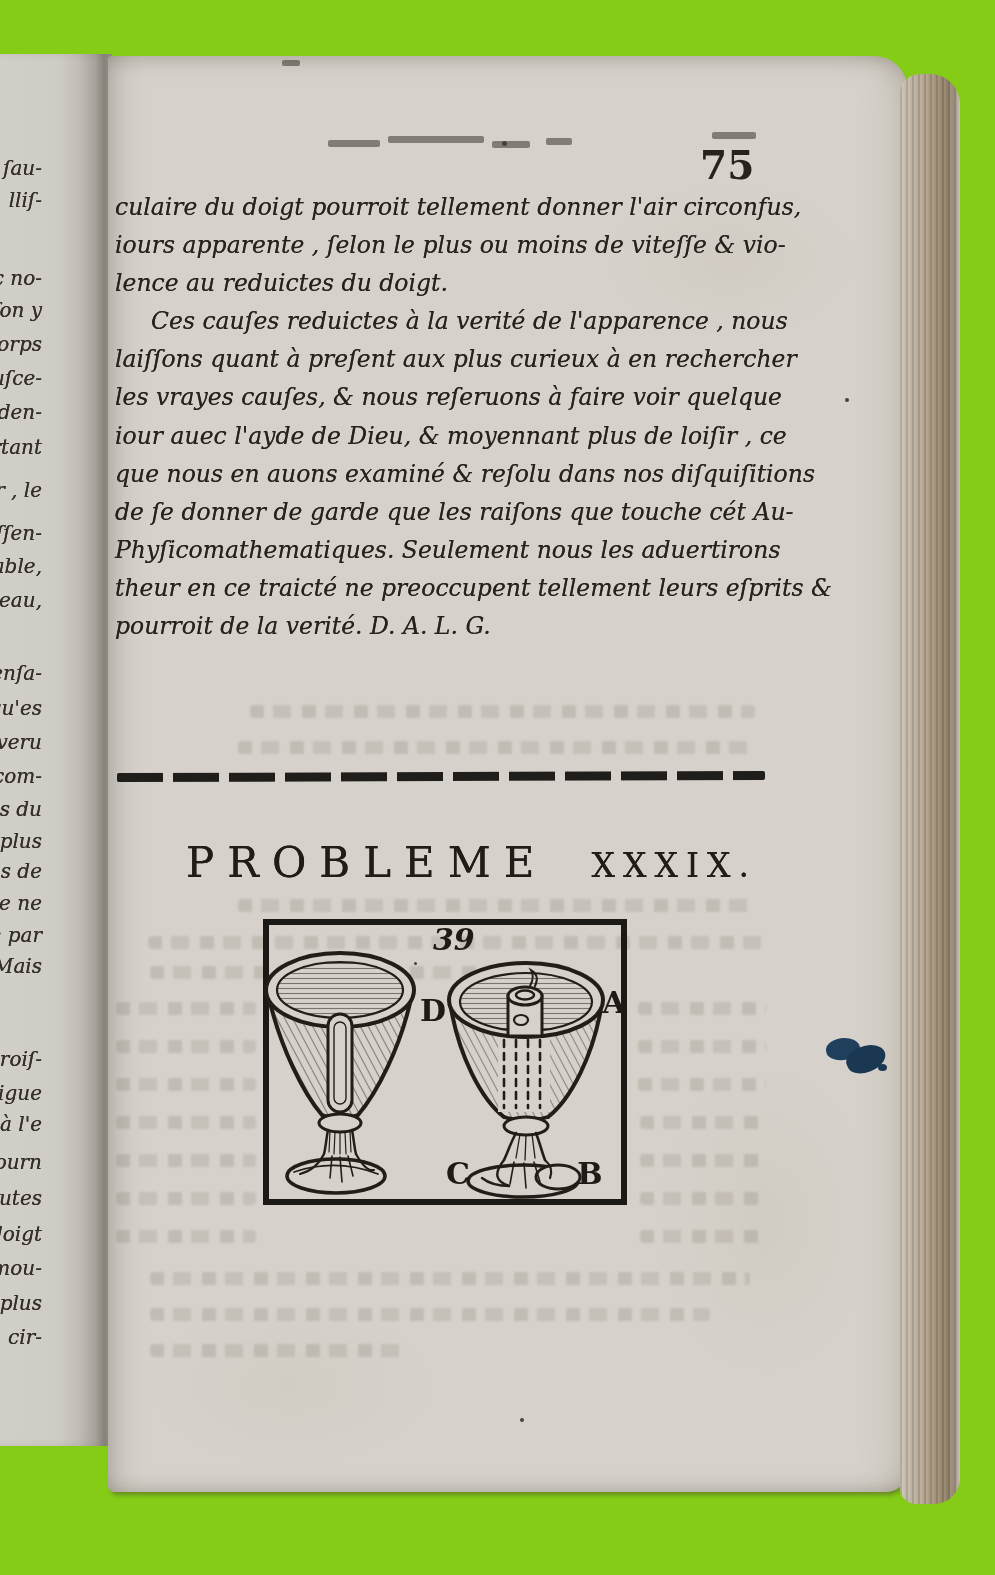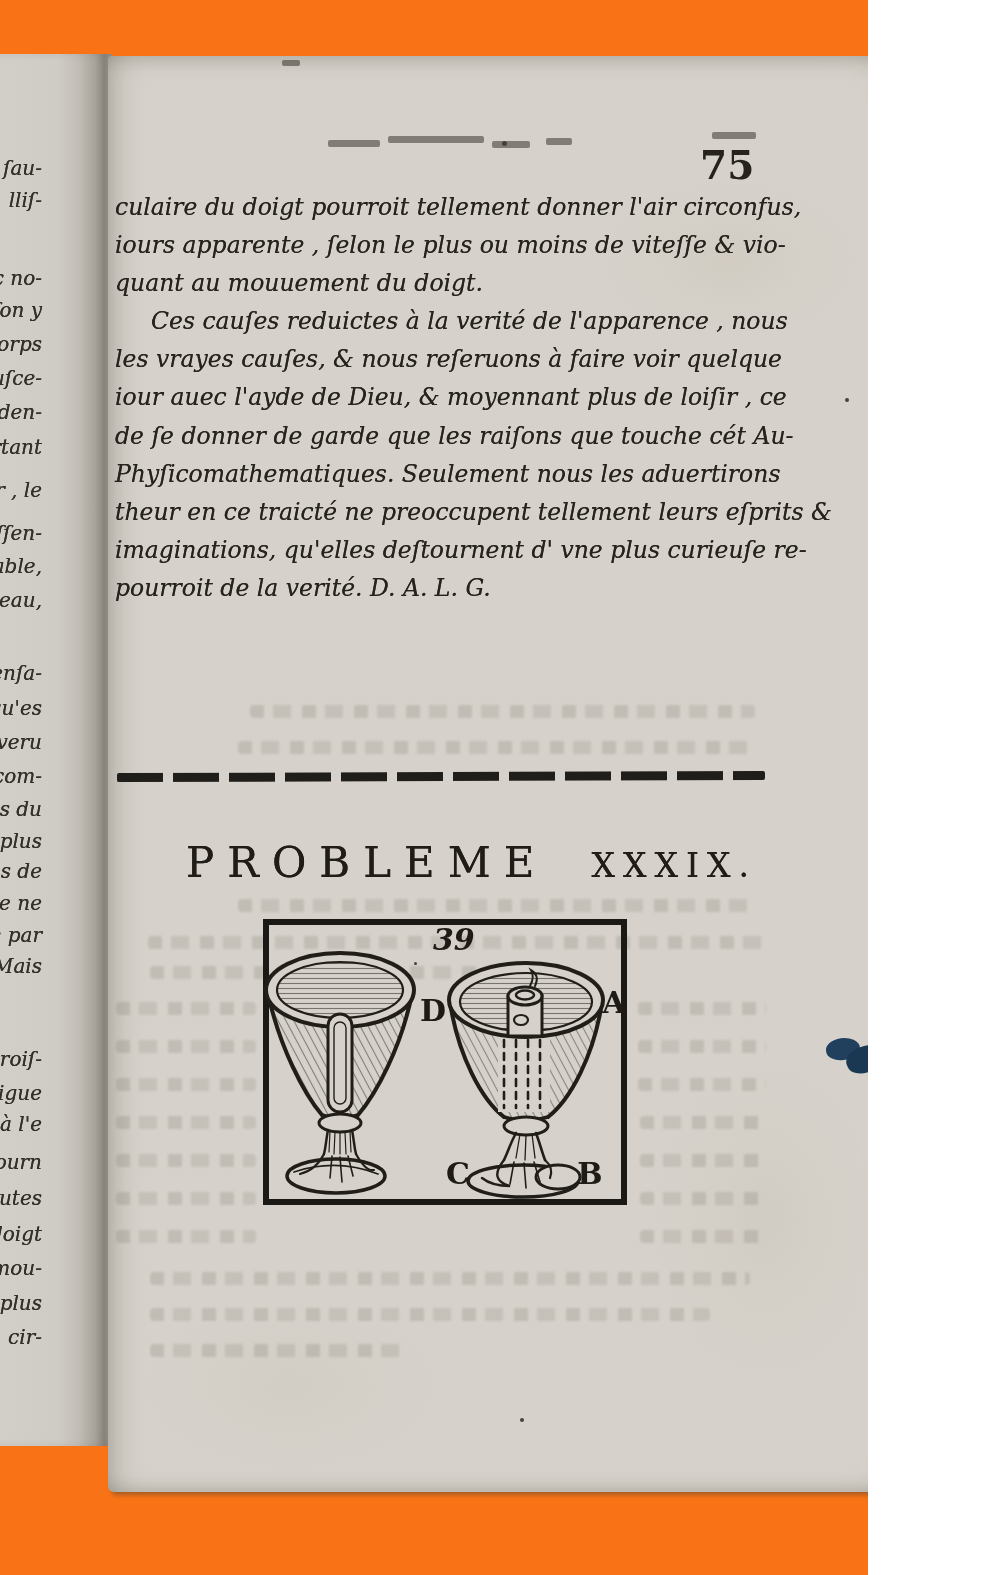--- a/index.html
+++ b/index.html
@@ -1,18 +1,18 @@
 <!DOCTYPE html>
 <html><head>
 <meta charset="utf-8">
 <style>
   html,body{margin:0;padding:0;background:#ffffff;}
   .photo{
-    position:relative;width:868px;height:1575px;overflow:hidden;
-    background:#f97316;
+    position:relative;width:995px;height:1575px;overflow:hidden;
+    background:#84cc16;
     font-family:"DejaVu Serif", serif;
   }
   
   .verso-strip{
     position:absolute;left:0;top:54px;width:112px;height:1392px;
     background:linear-gradient(90deg,#d2cec8 0%,#cfcbc5 52%,#c2beb7 70%,#a7a29a 85%,#8d8880 93%,#b0aca5 100%);
     box-shadow:inset -8px 0 12px -5px rgba(60,55,48,.35);
   }
   .frag{
     position:absolute;right:70px;white-space:nowrap;
@@ -139,28 +139,29 @@
   <div class="smudge" style="left:492px;top:141px;width:38px"></div>
   <div class="smudge" style="left:546px;top:138px;width:26px"></div>
   <div class="smudge" style="left:712px;top:132px;width:44px"></div>
   <div class="smudge" style="left:282px;top:60px;width:18px;height:6px"></div>
 
   <div class="page-number">75</div>
 
   <div class="body-text">
     <div class="line">culaire du doigt pourroit tellement donner l'air circonfus,</div>
     <div class="line">iours apparente , ſelon le plus ou moins de viteſſe &amp; vio-</div>
-    <div class="line">quant au mouuement du doigt.</div>
+    <div class="line">lence au reduictes du doigt.</div>
     <div class="line indent">Ces cauſes reduictes à la verité de l'apparence , nous</div>
+    <div class="line">laiſſons quant à preſent aux plus curieux à en rechercher</div>
     <div class="line">les vrayes cauſes, &amp; nous reſeruons à faire voir quelque</div>
     <div class="line">iour auec l'ayde de Dieu, &amp; moyennant plus de loiſir , ce</div>
+    <div class="line">que nous en auons examiné &amp; reſolu dans nos diſquiſitions</div>
     <div class="line">de ſe donner de garde que les raiſons que touche cét Au-</div>
     <div class="line">Phyſicomathematiques.  Seulement nous les aduertirons</div>
     <div class="line">theur en ce traicté ne preoccupent tellement leurs eſprits &amp;</div>
-    <div class="line">imaginations, qu'elles deſtournent d' vne plus curieuſe re-</div>
     <div class="line">pourroit de la verité. D. A. L. G.</div>
   </div>
 
   <div class="ghost" style="left:250px;top:705px;width:505px"></div>
   <div class="ghost" style="left:238px;top:741px;width:520px"></div>
   <div class="ghost" style="left:238px;top:899px;width:515px"></div>
   <div class="ghost" style="left:148px;top:936px;width:618px"></div>
   <div class="ghost" style="left:150px;top:966px;width:420px"></div>
   <div class="ghost" style="left:116px;top:1002px;width:140px"></div>
   <div class="ghost" style="left:116px;top:1040px;width:140px"></div>

